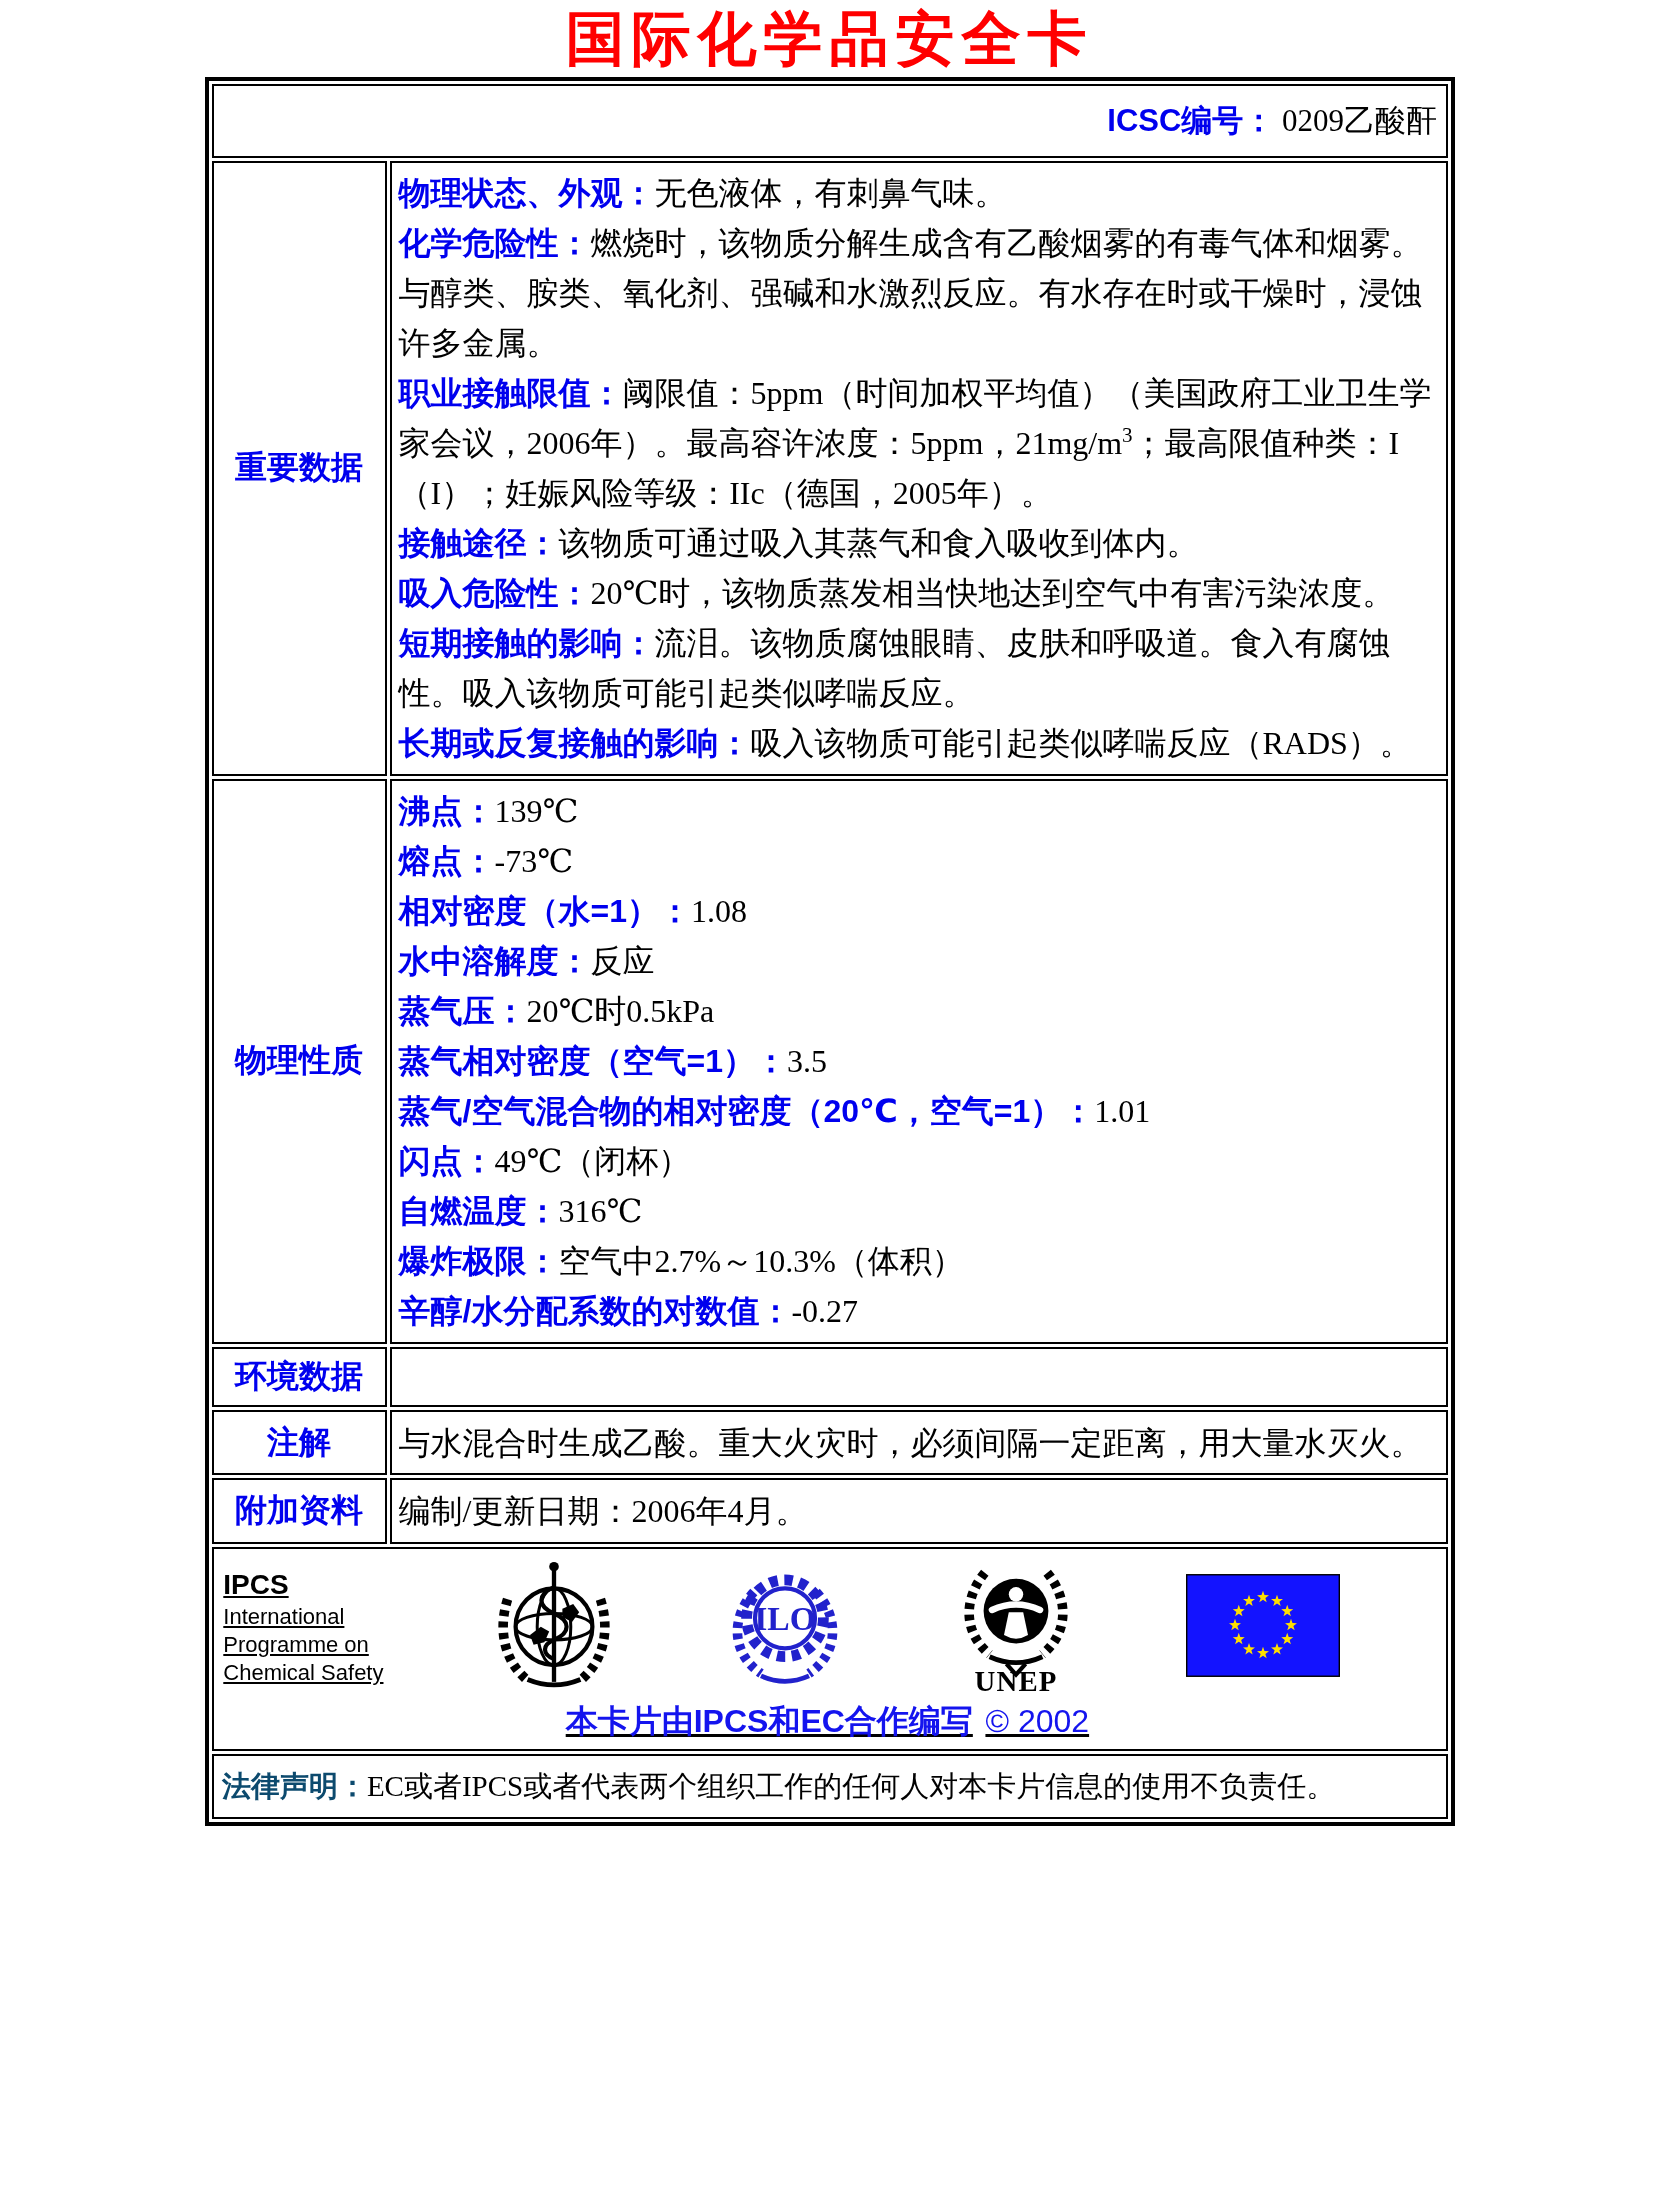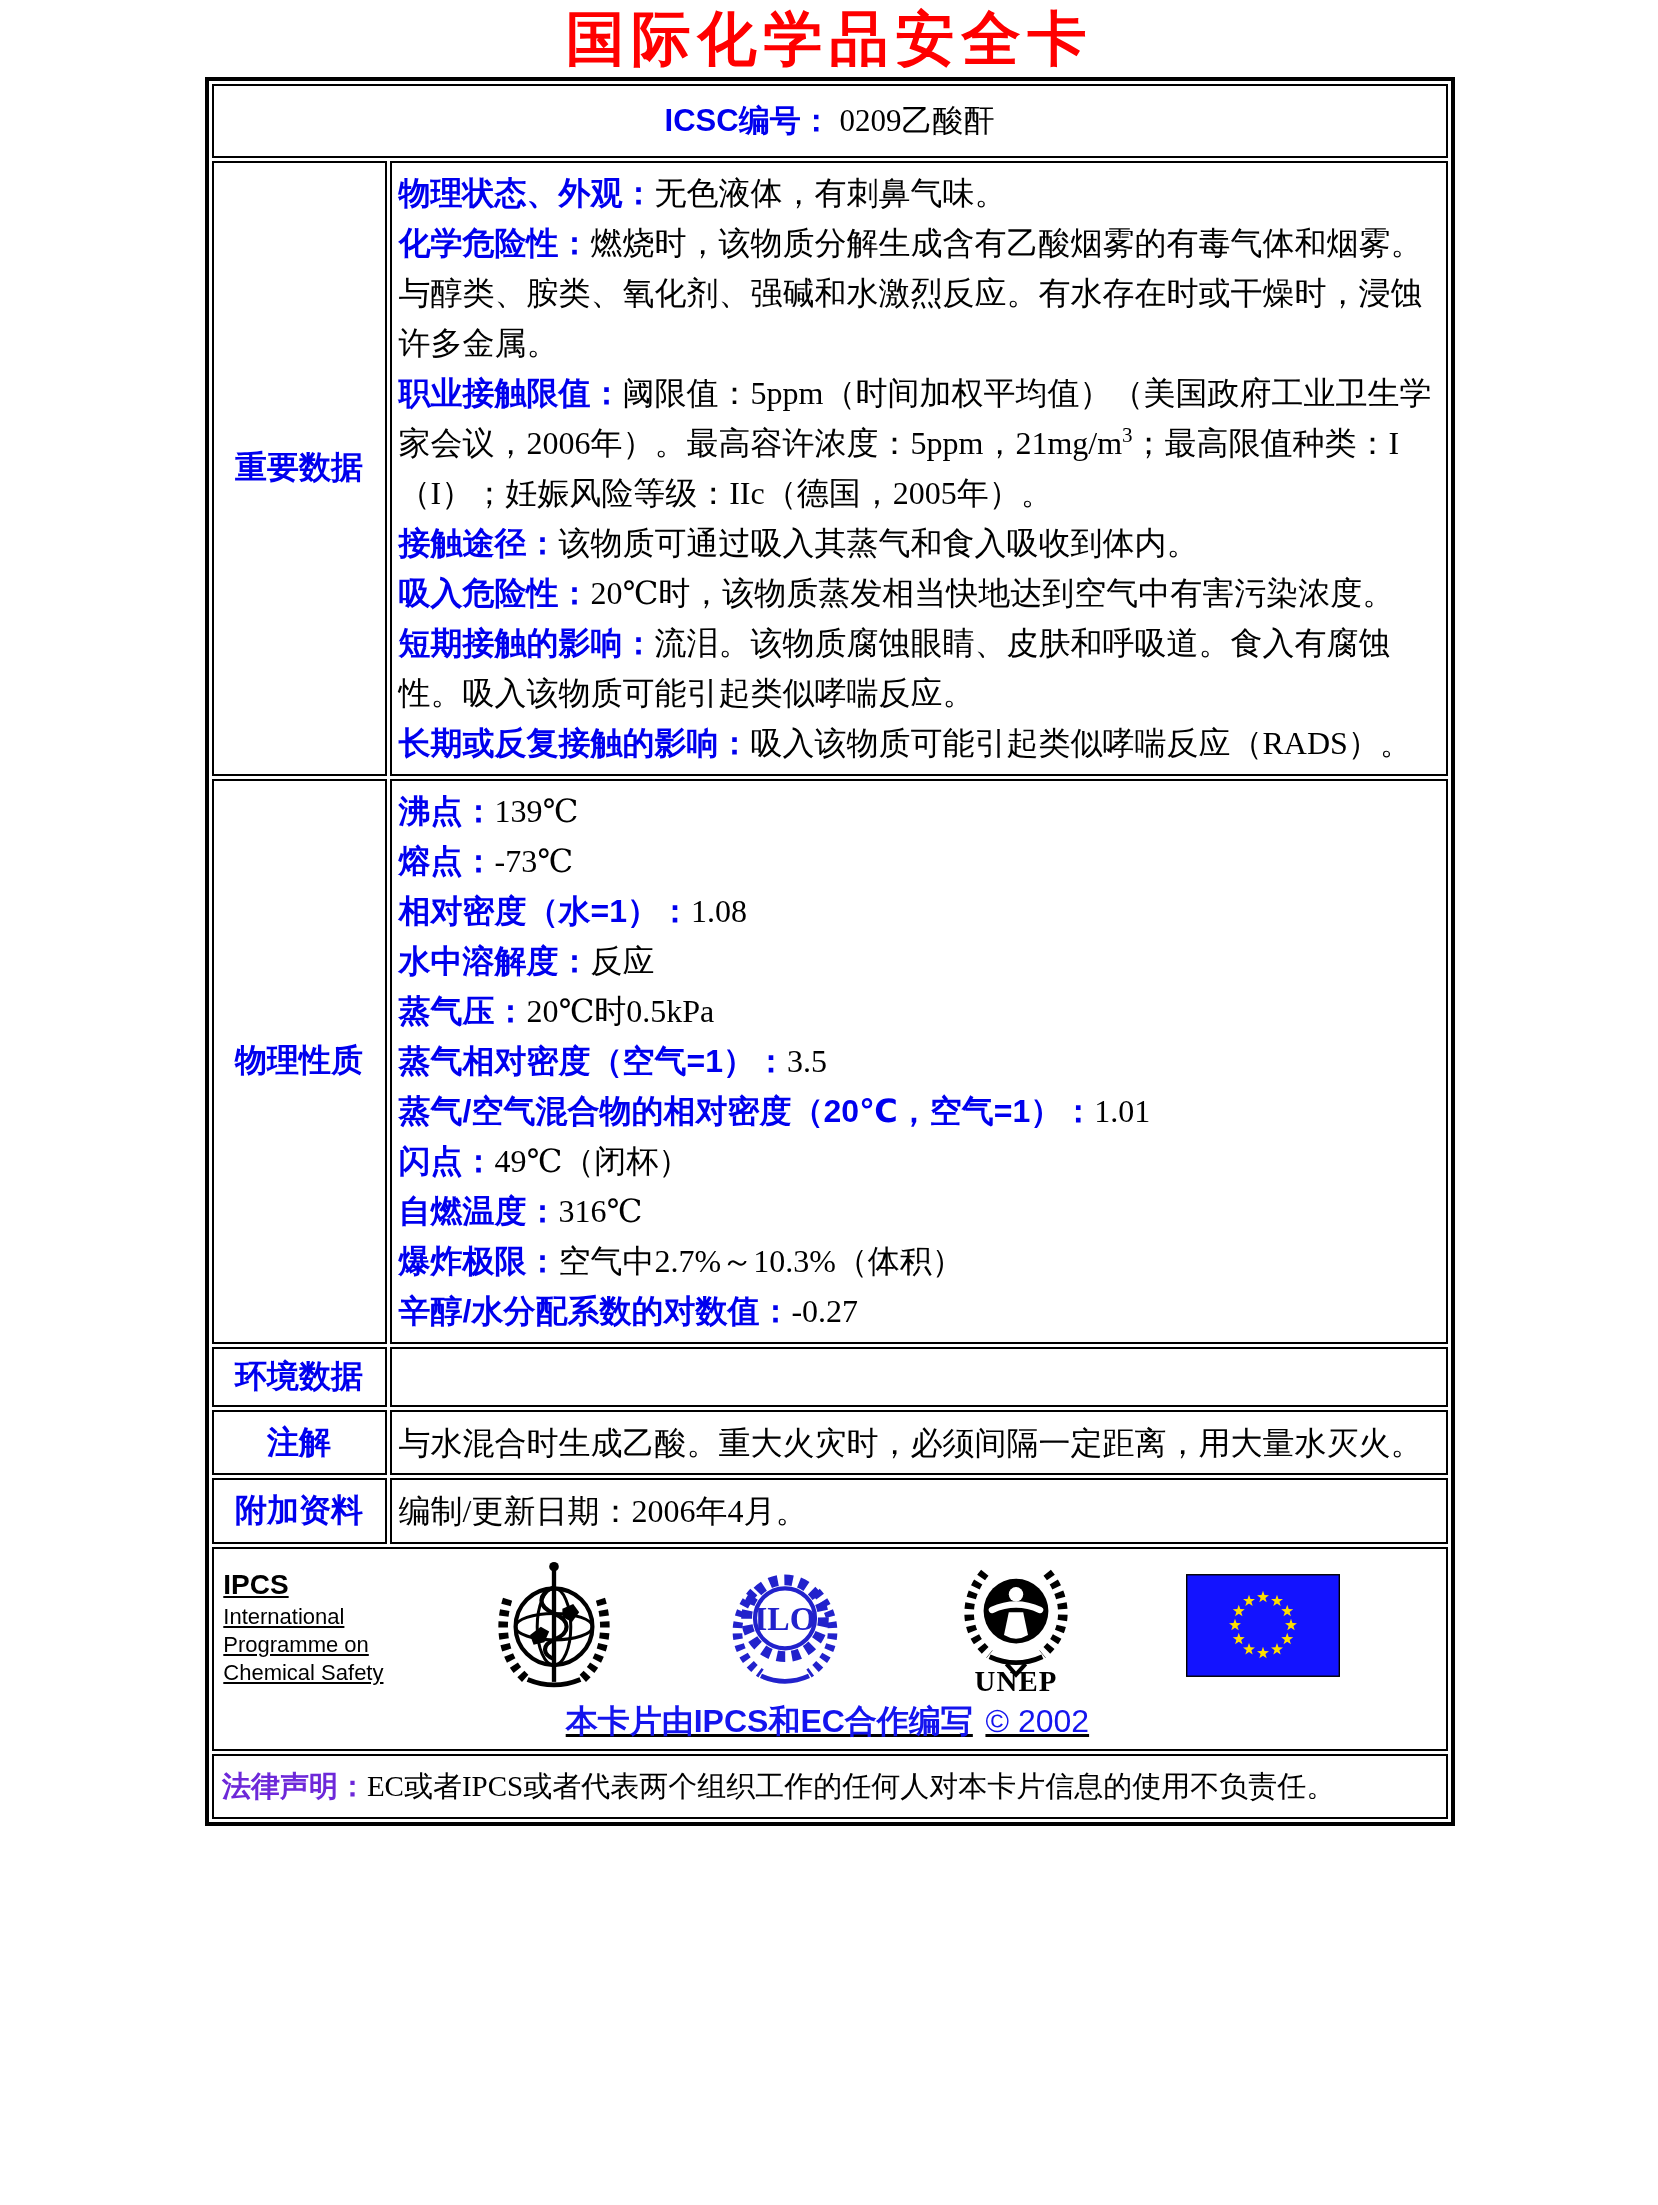--- a/index.html
+++ b/index.html
@@ -25,38 +25,38 @@
   }
   .content-cell{
     padding:5.6px 5.6px 5.6px 7px;font-size:32px;line-height:50px;
   }
   .content-cell p{margin:0;}
   .kv-label{
     color:#0000ee;font-weight:bold;
     font-family:"Liberation Sans","DejaVu Sans",sans-serif;
   }
   .hdr-cell{height:64px;padding:2.8px 8.4px;}
-  .hdr-flex{display:flex;justify-content:center;align-items:center;font-size:31px;line-height:42px;}
+  .hdr-flex{display:flex;justify-content:flex-end;align-items:center;font-size:31px;line-height:42px;}
   .hdr-left .kv-label{font-size:31px;}
   sup.unit{font-size:21px;line-height:0;}
   .env-cell{height:45px;}
   .logos-cell{padding:9.8px 14px 7px 9.8px;text-decoration:underline;}
   .logo-strip{display:flex;align-items:center;justify-content:space-between;padding-right:91px;}
   .ipcs-block{font-family:"Liberation Sans","DejaVu Sans",sans-serif;color:#000;}
   .ipcs-title{font-size:28px;font-weight:bold;line-height:36px;}
   .ipcs-line{font-size:22px;line-height:28px;}
   .unep-wrap{text-align:right;}
   .caption{
     text-align:center;margin-top:5.6px;color:#1414ee;font-size:32px;line-height:41px;
     font-family:"Liberation Sans","DejaVu Sans",sans-serif;
   }
   .caption .cap-main{font-weight:bold;}
   .caption .cap-copy{font-weight:normal;margin-left:12.6px;}
   .legal-cell{padding:9.8px 8.4px;font-size:29px;line-height:41px;}
-  .legal-cell .kv-label{color:#6d28d9;font-size:29px;}
+  .legal-cell .kv-label{color:#0c4a6e;font-size:29px;}
 </style>
 </head>
 <body>
 
 <div class="page">
 
   <h1 class="title">国际化学品安全卡</h1>
 
   <table class="card">
     <colgroup>

